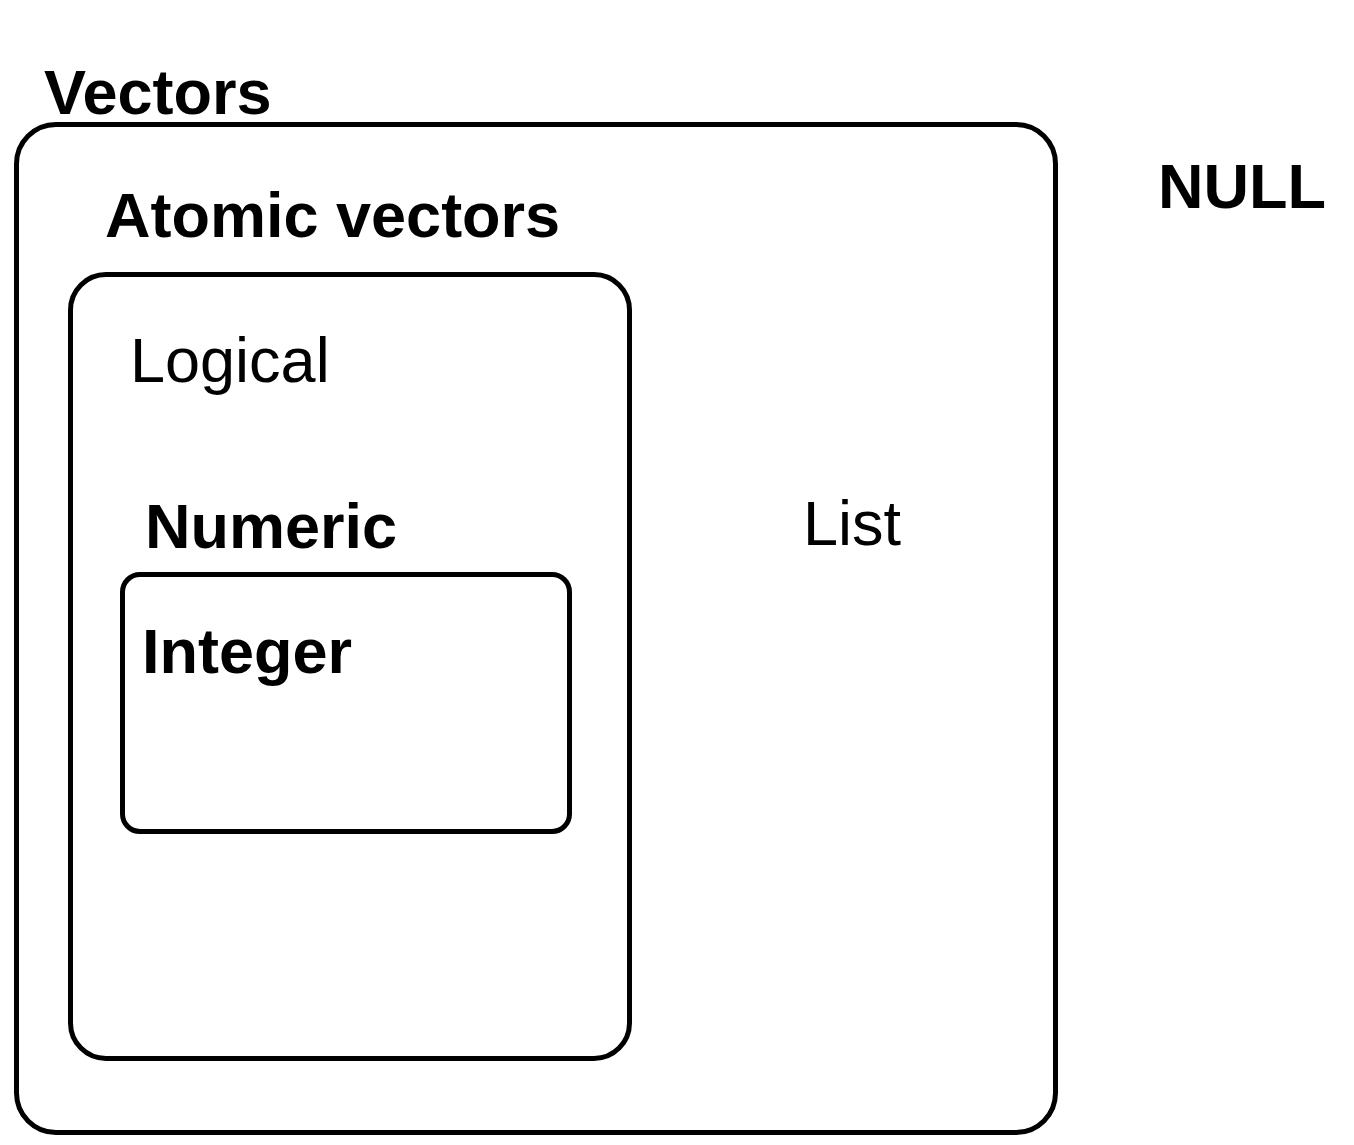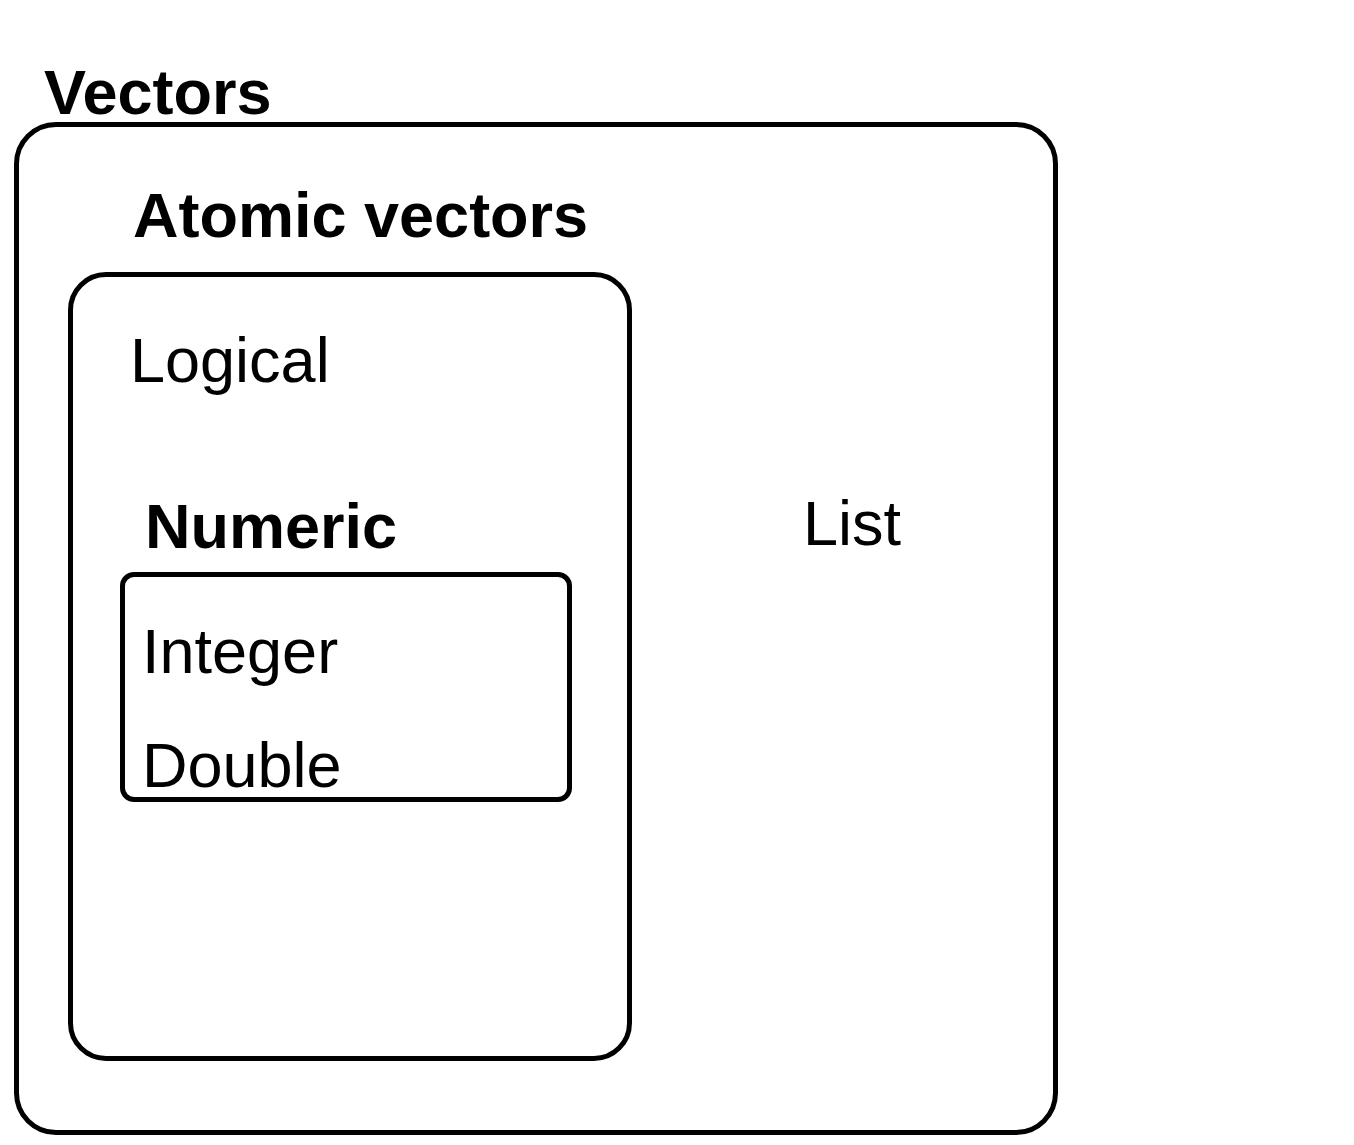--- a/index.html
+++ b/index.html
@@ -43,56 +43,57 @@
     left: 49px;
     top: 145px;
     width: 564px;
     height: 789px;
     border-radius: 38px;
   }
   .box-numeric {
     left: 47px;
     top: 295px;
     width: 452px;
-    height: 230px;
-    border-radius: 14px;
+    height: 262px;
+    border-radius: 20px;
+    font-weight: bold;
   }
   
   .pos-title        { left: 44px;   top: 32px; margin-top: 29px;  }
   .pos-null         { left: 1158px; top: 155px; }
-  .pos-atomic-head  { left: 86px;   top: 57px; margin-left: 28px;  }   
+  .pos-atomic-head  { left: 86px;   top: 57px;  }   
   .pos-list         { left: 784px;  top: 365px; }   
   .pos-logical      { left: 57px;   top: 52px;  }   
   .pos-numeric-head { left: 72px;   top: 218px; }   
   .pos-character    { left: 70px;   top: 665px; }   
   .pos-integer      { left: 17px;   top: 43px;  }   
   .pos-double       { left: 17px;   top: 157px; }   
 </style>
 </head>
 <body>
 
 <div class="canvas">
 
   <div class="label bold pos-title">Vectors</div>
 
+  <div class="label bold pos-null">NULL</div>
 
   <div class="box box-outer">
 
     <div class="label bold pos-atomic-head">Atomic vectors</div>
 
     <div class="label pos-list">List</div>
 
     <div class="box box-atomic">
 
       <div class="label bold pos-numeric-head">Numeric</div>
 
       <div class="label pos-logical">Logical</div>
 
       <div class="box box-numeric">
 
         <div class="label pos-integer">Integer</div>
 
-        <div class="label pos-double">Double</div>
       </div>
 
     </div>
   </div>
 </div>
 
 </body></html>

